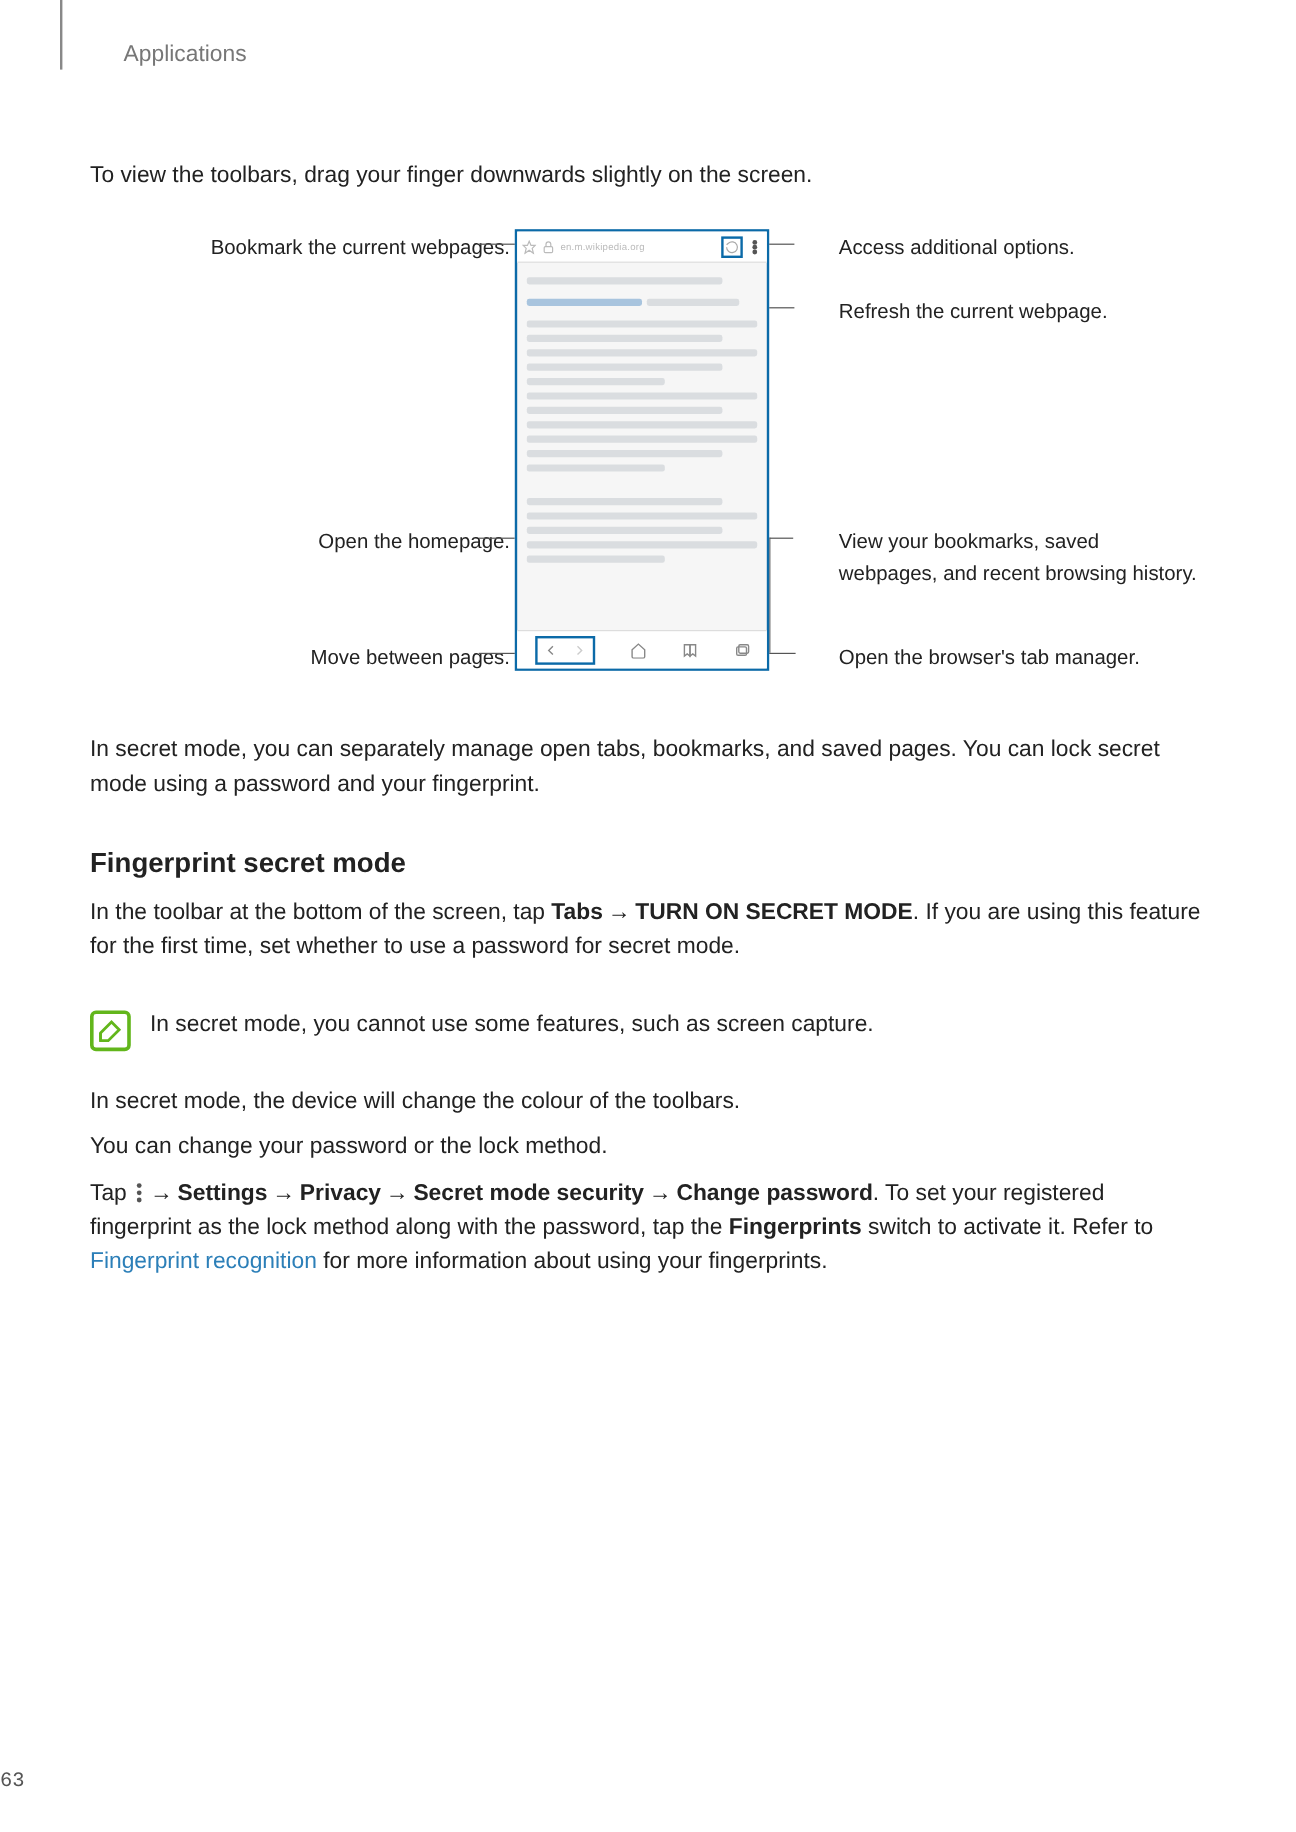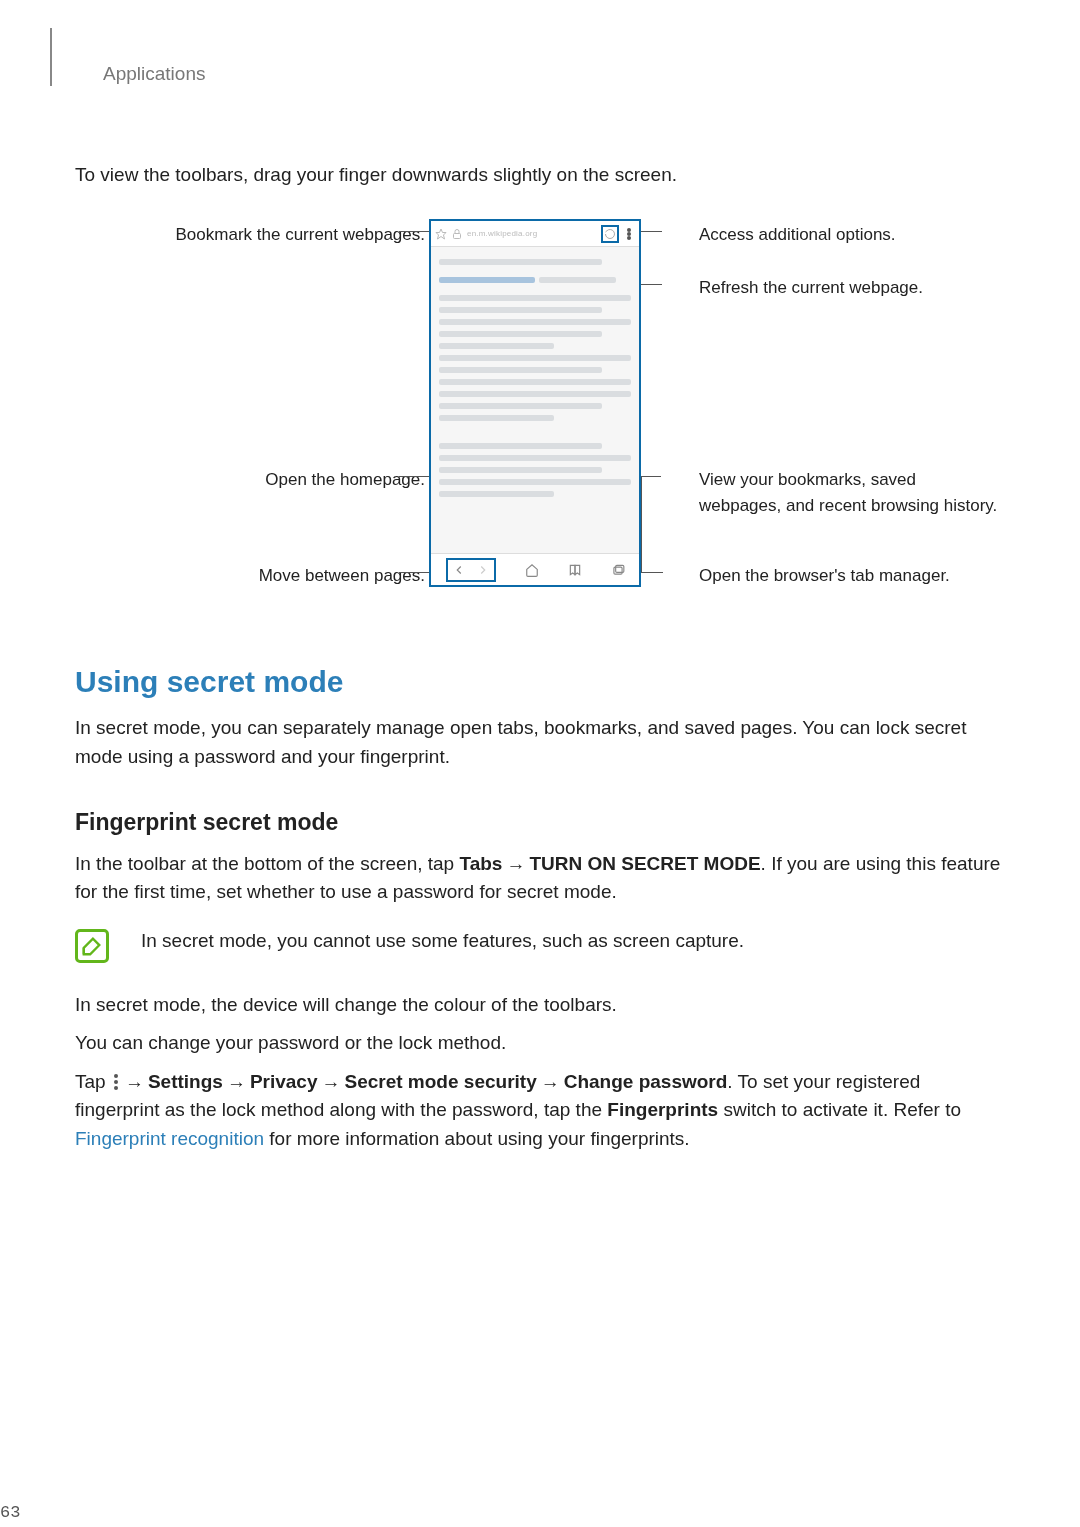--- a/index.html
+++ b/index.html
@@ -22,21 +22,20 @@
     top: 0;
     width: 2px;
     height: 58px;
     background: #888;
   }
   .header-bar {
     padding-top: 32px;
     padding-left: 28px;
     color: #777;
     font-size: 19px;
-    margin-top: 28px;
   }
   .intro {
     margin-top: 72px;
     color: #222;
   }
   .diagram-wrap {
     position: relative;
     width: 100%;
     height: 410px;
     margin-top: 30px;
@@ -136,22 +135,22 @@
   }
   .para { margin-top: 10px; color: #222; }
   .h3 {
     font-size: 23px;
     font-weight: 700;
     color: #222;
     margin-top: 34px;
   }
   .note-row {
     display: flex;
-    gap: 32px;
-    margin-top: 20px;
+    gap: 16px;
+    margin-top: 36px;
     align-items: flex-start;
   }
   .note-icon {
     width: 34px;
     height: 34px;
     border: 3px solid #62b61b;
     border-radius: 5px;
     display:flex;
     align-items:center;
     justify-content:center;
@@ -288,21 +287,20 @@
         <span class="nav-ic">
             <svg viewBox="0 0 24 24" stroke="#888" fill="none" stroke-width="2">
               <rect x="5" y="7" width="14" height="12" rx="2"></rect>
               <rect x="8" y="4" width="14" height="12" rx="2"></rect>
             </svg>
           </span>
       </div>
     </div>
   </div>
 
-  <h2 class="h2">Using secret mode</h2>
   <p class="para">In secret mode, you can separately manage open tabs, bookmarks, and saved pages. You can lock secret mode using a password and your fingerprint.</p>
 
   <h3 class="h3">Fingerprint secret mode</h3>
   <p class="para">
     <span>In the toolbar at the bottom of the screen, tap </span><span class="bold">Tabs</span><span class="arrow">→</span><span class="bold">TURN ON SECRET MODE</span><span>. If you are using this feature for the first time, set whether to use a password for secret mode.</span>
   </p>
 
   <div class="note-row">
     <div class="note-icon">
       <svg viewBox="0 0 24 24" fill="none" stroke="#62b61b" stroke-width="2.5">

